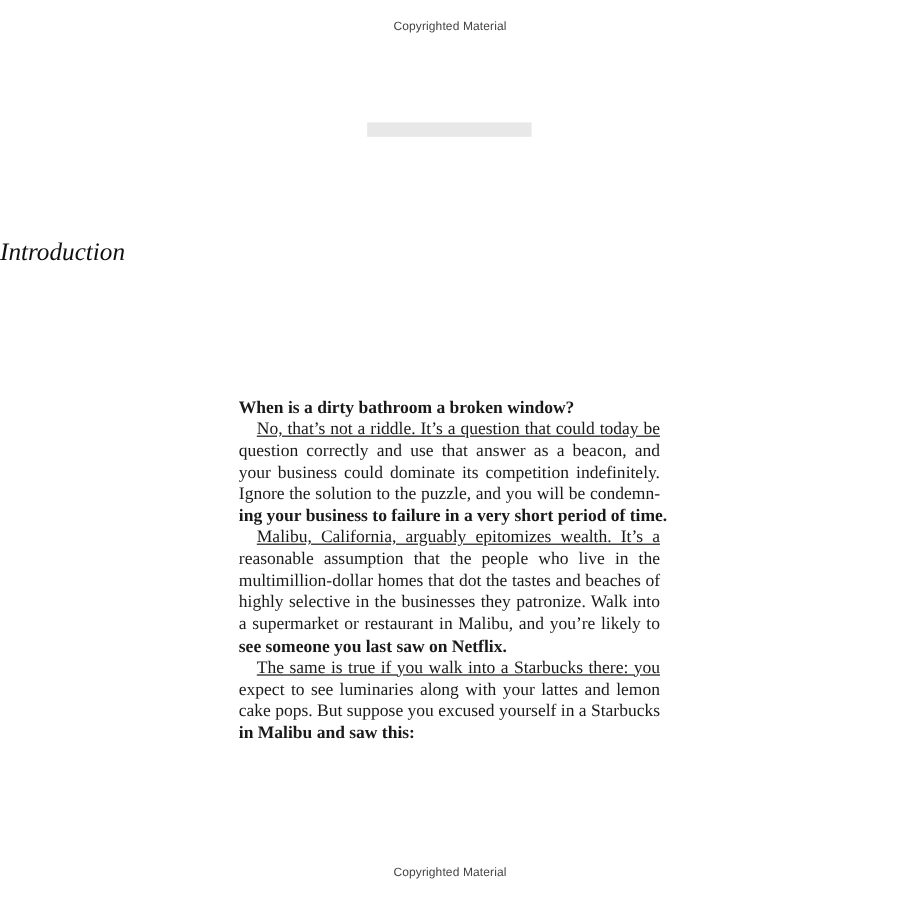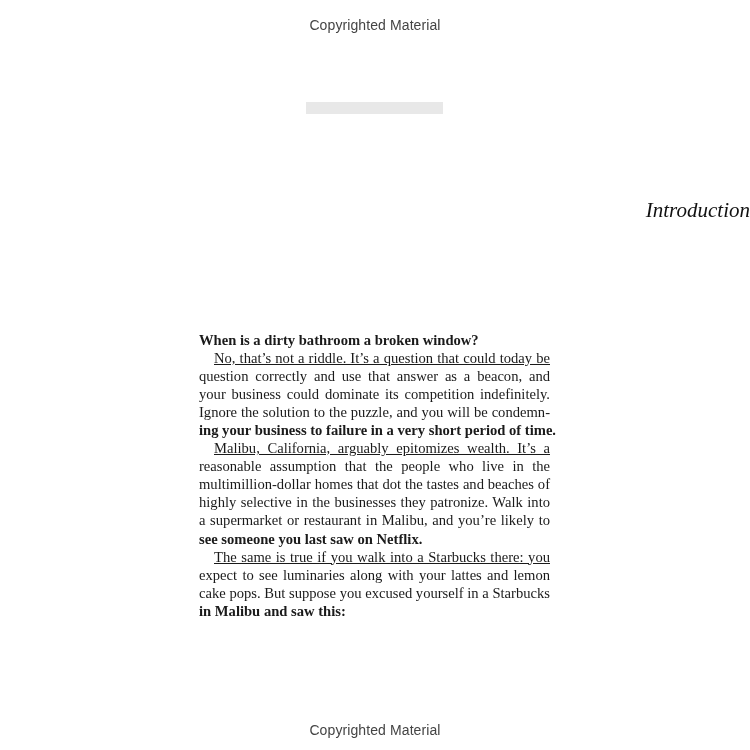--- a/index.html
+++ b/index.html
@@ -12,40 +12,40 @@
     height: 750px;
     position: relative;
     overflow: hidden;
   }
   .watermark {
     position: absolute;
     left: 0;
     width: 750px;
     text-align: center;
     font-family: "Liberation Sans", sans-serif;
-    font-size: 14px;
+    font-size: 10px;
     color: #444444;
     letter-spacing: 0.1px;
   }
   .watermark.top { top: 17px; }
   .watermark.bottom { top: 722px; }
   .gray-bar {
     position: absolute;
     left: 306px;
     top: 102px;
     width: 137px;
     height: 12px;
     background: #e8e8e8;
   }
   .chapter-title {
     position: absolute;
     left: 0;
     width: 750px;
     top: 198px;
-    text-align: right;
+    text-align: left;
     font-family: "Liberation Serif", serif;
     font-style: italic;
     font-size: 21px;
     color: #111111;
   }
   .body-text {
     position: absolute;
     left: 199px;
     top: 331px;
     width: 351px;

